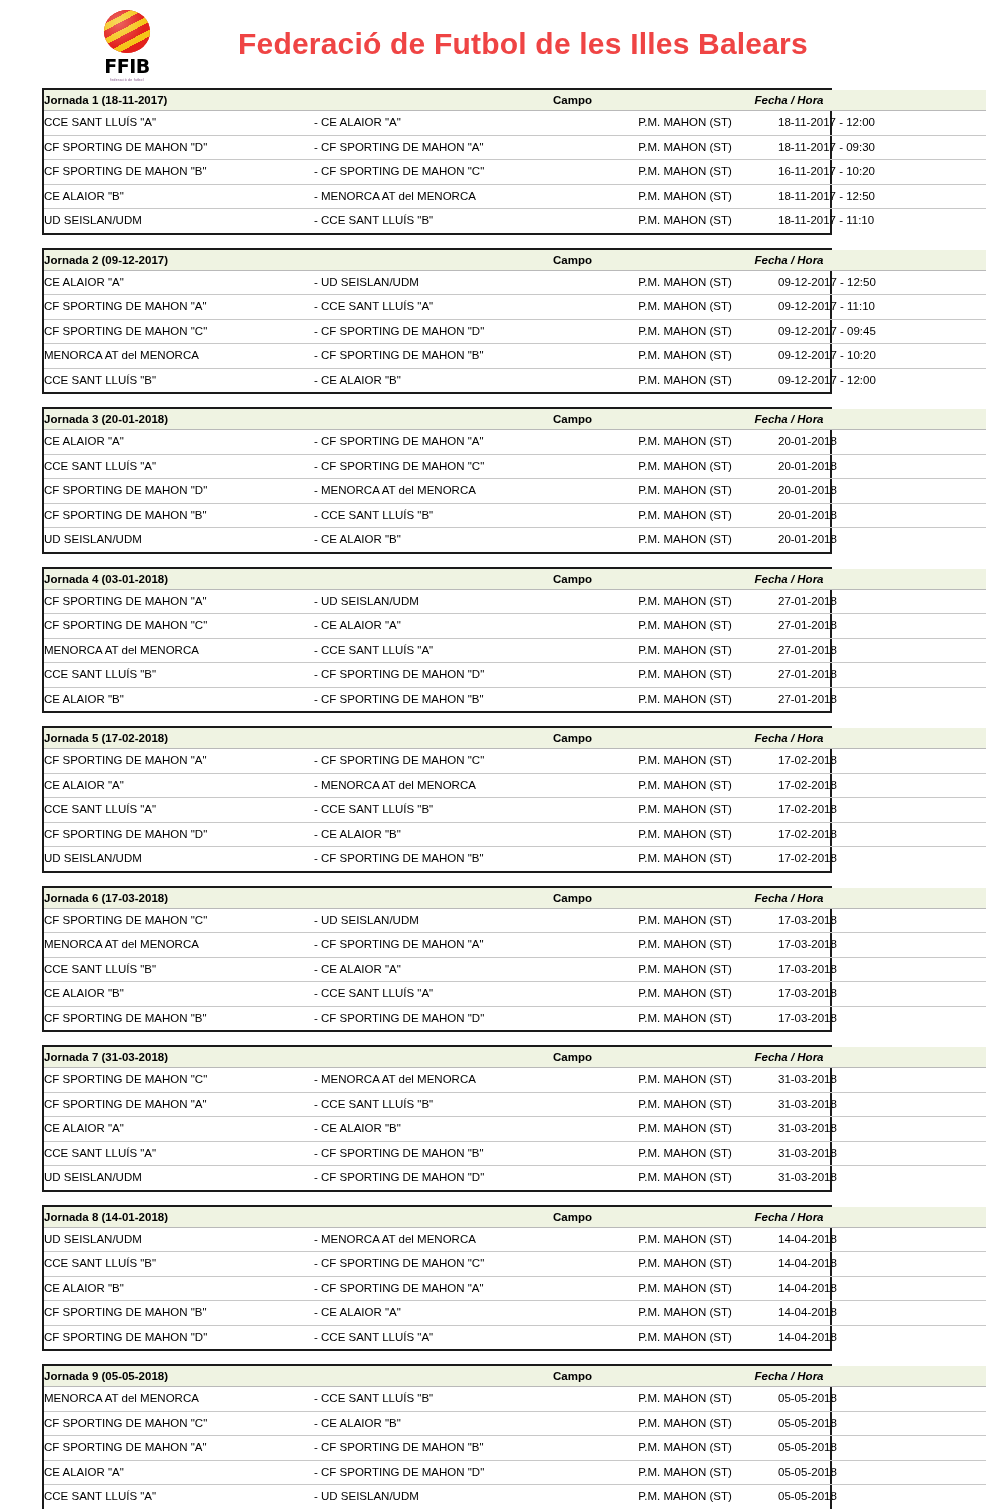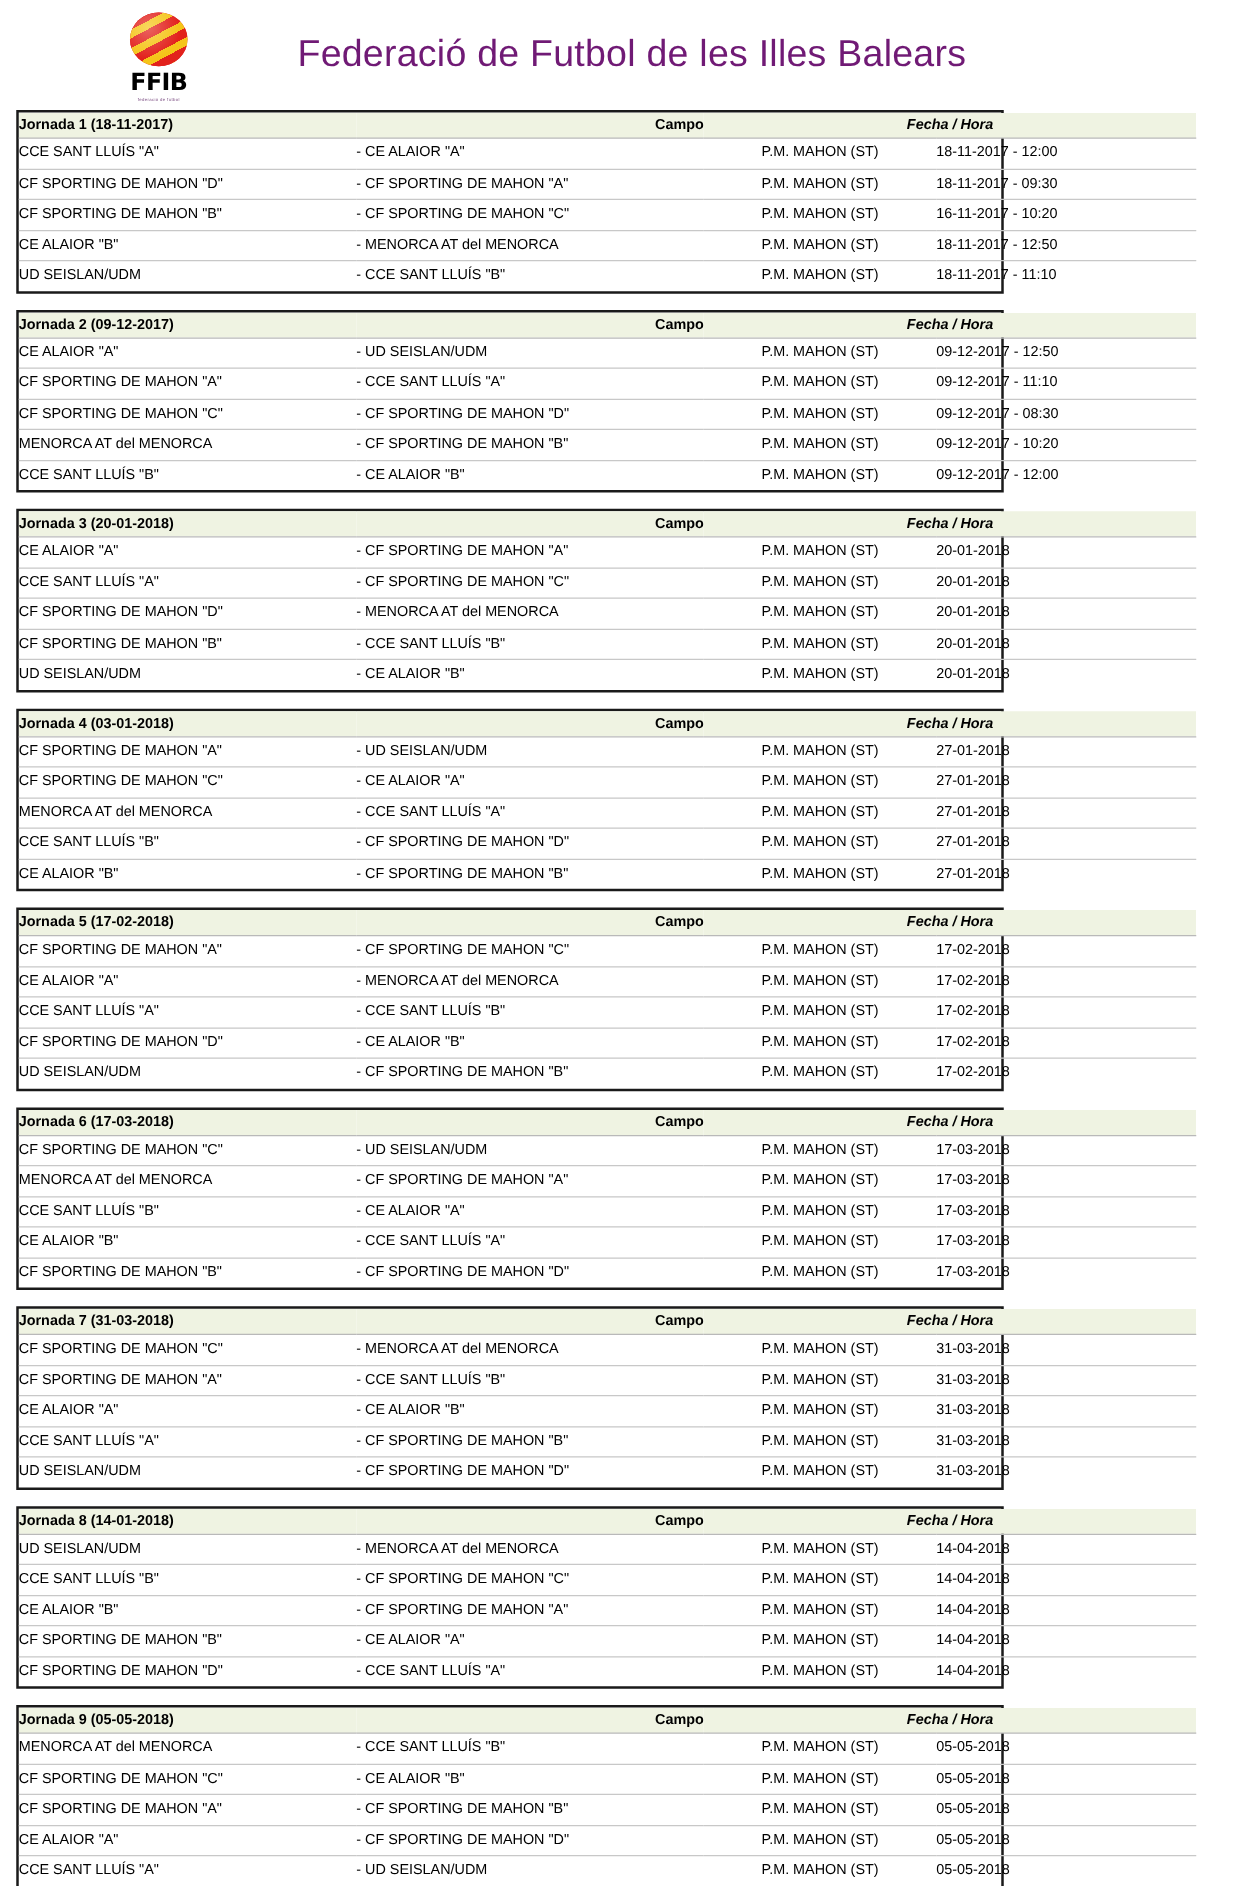--- a/index.html
+++ b/index.html
@@ -67,30 +67,30 @@
   }
   .logo-sub{
     font-size:3.4px;
     color:#7a4a80;
     letter-spacing:.3px;
     margin-top:2px;
     white-space:nowrap;
   }
   .header-title{
     font-size:30px;
-    font-weight:normal;
-    color:#701a75;
+    font-weight:bold;
+    color:#ef4444;
     letter-spacing:0.2px;
     margin-left:80px;
     white-space:nowrap;
   }
 
   
   .schedule{
-    margin:0 0 0 13px;
+    margin:0 0 0 42px;
     width:790px;
   }
   .jornada{
     border:2px solid #1a1a1a;
     border-top:2px solid #1a1a1a;
     margin-bottom:13px;
     box-sizing:border-box;
     background:#fff;
   }
   table.jtable{
@@ -231,21 +231,21 @@
           <tr class="jrow">
             <td class="c-local">CF SPORTING DE MAHON "A"</td>
             <td class="c-visit">- CCE SANT LLUÍS "A"</td>
             <td class="c-campo">P.M. MAHON (ST)</td>
             <td class="c-fecha">09-12-2017 - 11:10</td>
           </tr>
           <tr class="jrow">
             <td class="c-local">CF SPORTING DE MAHON "C"</td>
             <td class="c-visit">- CF SPORTING DE MAHON "D"</td>
             <td class="c-campo">P.M. MAHON (ST)</td>
-            <td class="c-fecha">09-12-2017 - 08:30</td>
+            <td class="c-fecha">09-12-2017 - 09:45</td>
           </tr>
           <tr class="jrow">
             <td class="c-local">MENORCA AT del MENORCA</td>
             <td class="c-visit">- CF SPORTING DE MAHON "B"</td>
             <td class="c-campo">P.M. MAHON (ST)</td>
             <td class="c-fecha">09-12-2017 - 10:20</td>
           </tr>
           <tr class="jrow">
             <td class="c-local">CCE SANT LLUÍS "B"</td>
             <td class="c-visit">- CE ALAIOR "B"</td>

